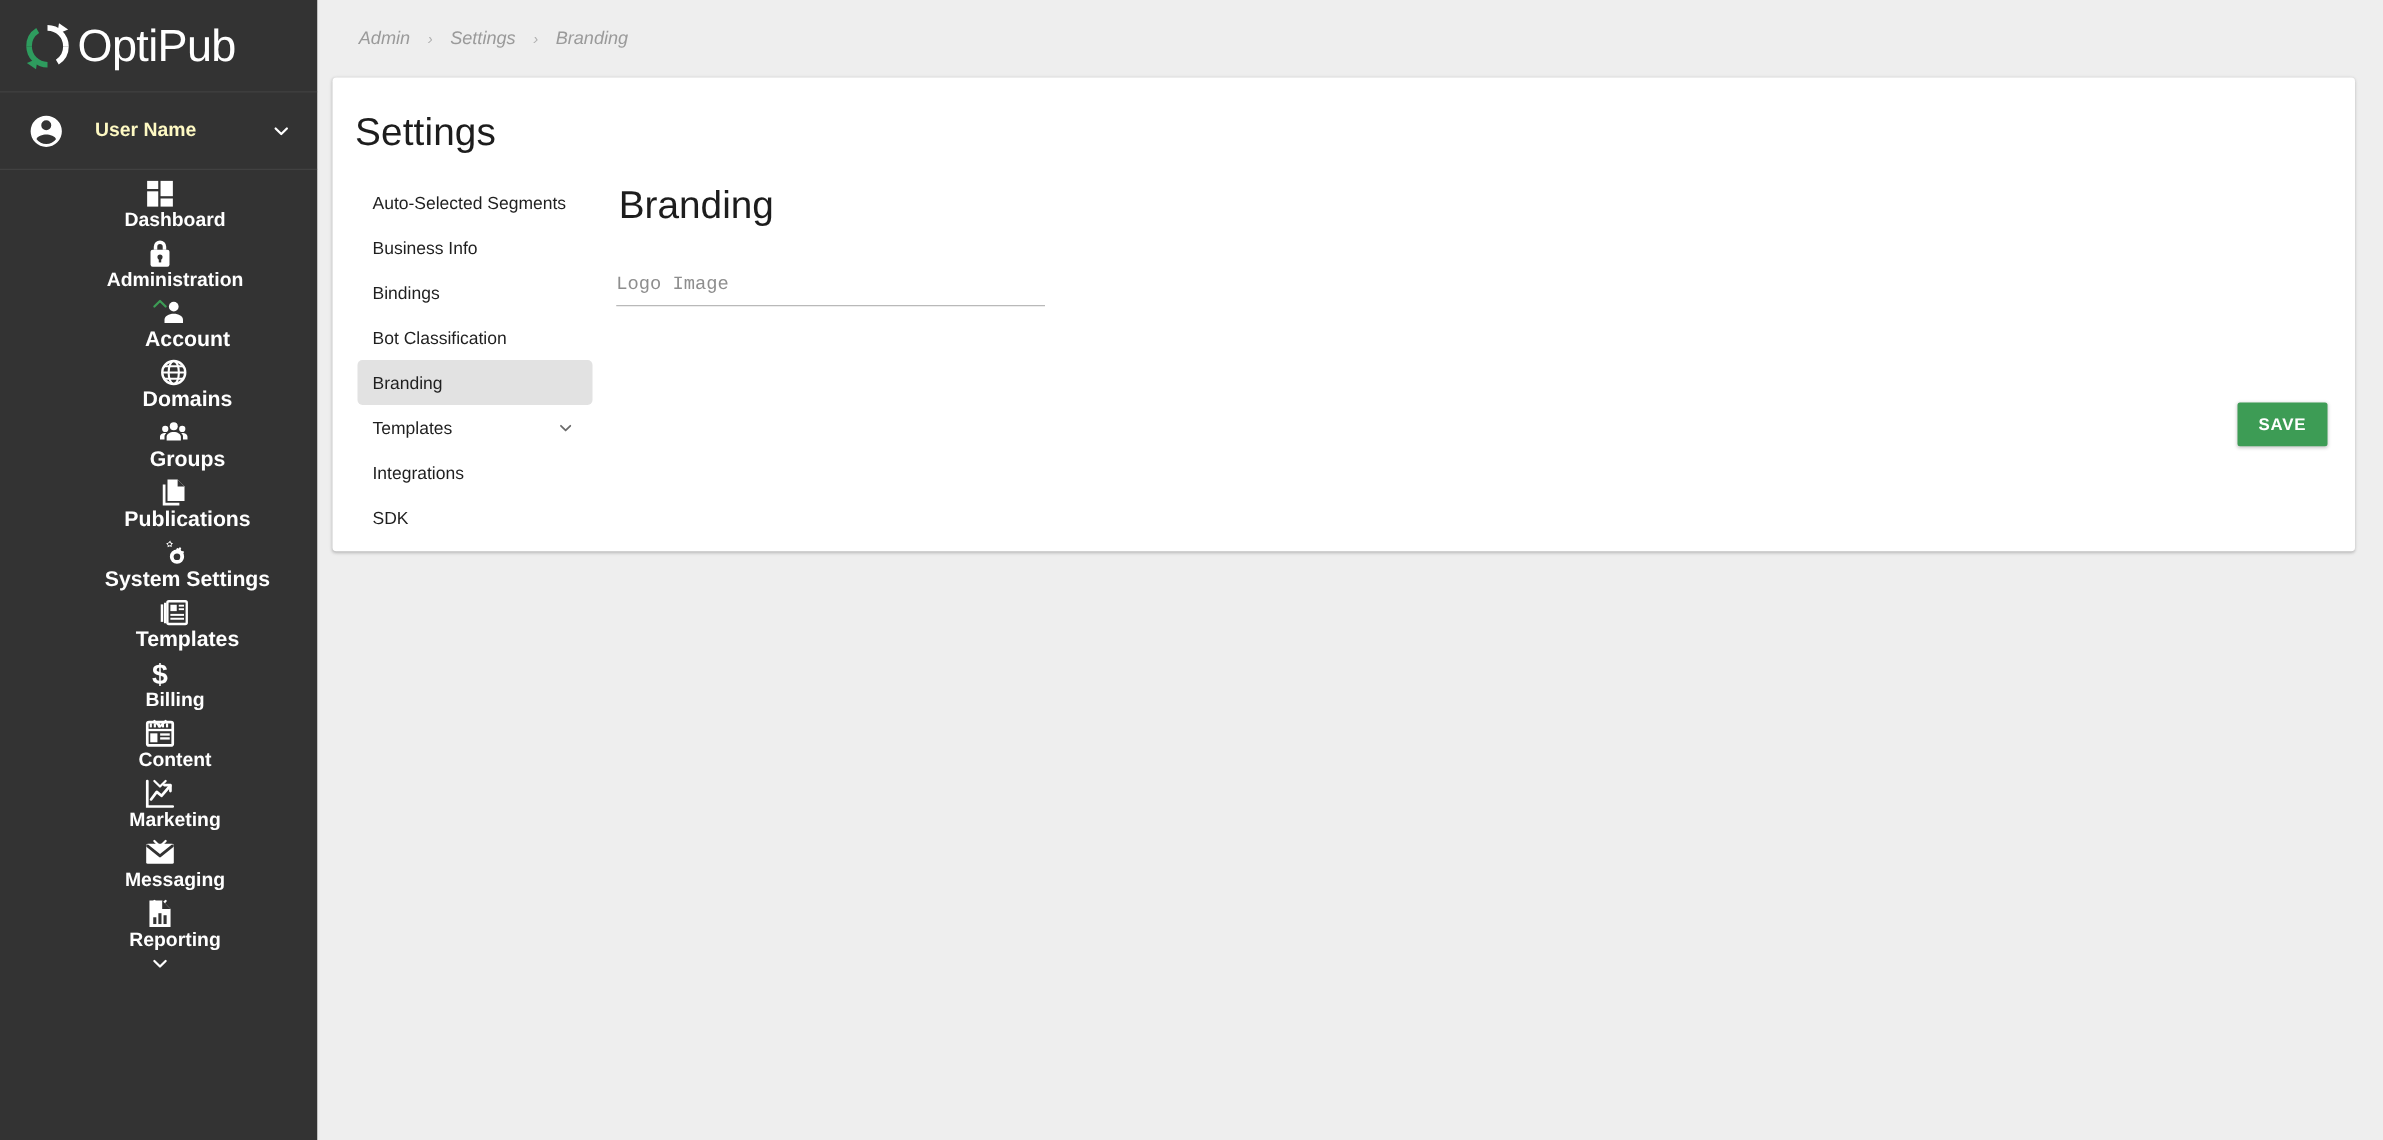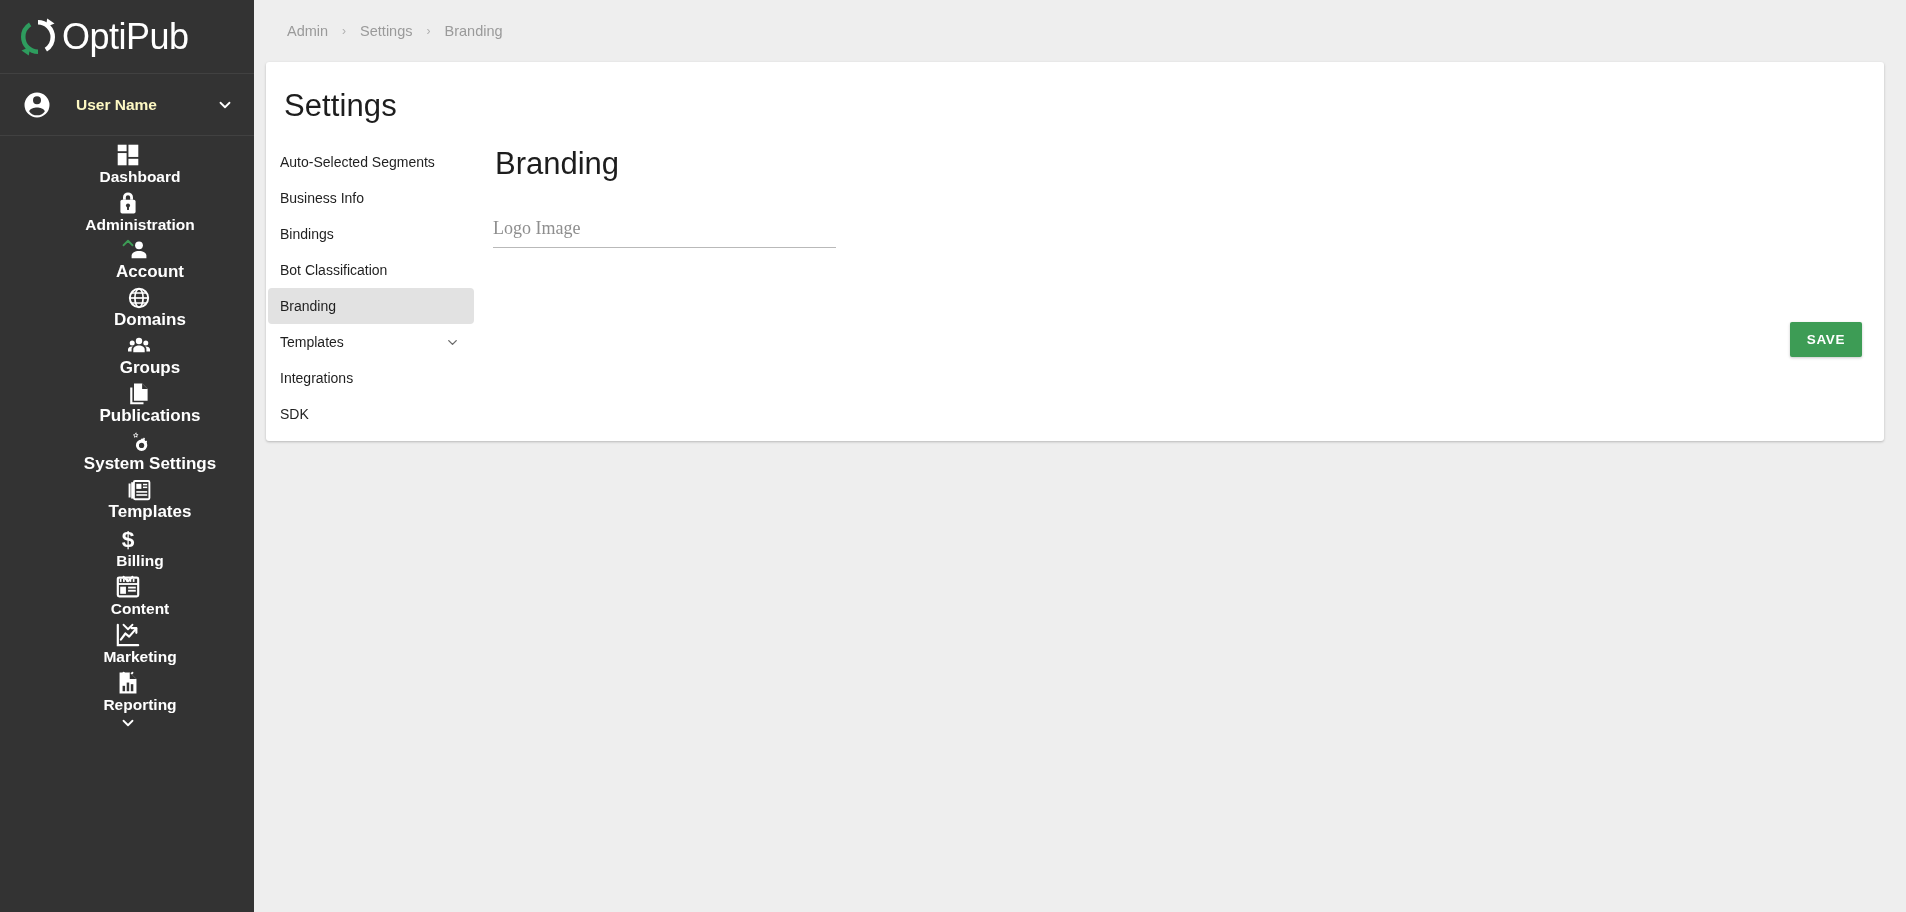--- a/index.html
+++ b/index.html
@@ -55,41 +55,41 @@
   .nav-item.sub { padding-left: 44px; }
   .nav-item.sub .ico { width: 24px; height: 24px; }
   .nav-item.sub .label { font-size: 17px; font-weight: bold; margin-left: 22px; }
   .chev { width: 18px; height: 18px; flex: none; }
 
   
   .main { flex: 1; height: 912px; background: #eeeeee; position: relative; }
   .breadcrumb {
     height: 62px; display: flex; align-items: center;
     padding-left: 33px; gap: 14px;
-    font-size: 14.5px; color: #9a9a9a;
+    font-size: 14.5px; color: #9a9a9a; font-style: italic;
   }
   .breadcrumb .crumb { cursor: pointer; }
   .breadcrumb .sep { font-size: 12px; color: #b0b0b0; }
 
   .card {
     margin: 0 22px 0 12px;
     background: #ffffff;
     border-radius: 3px;
     box-shadow: 0 1px 3px rgba(0,0,0,0.16), 0 1px 2px rgba(0,0,0,0.08);
     height: 379px;
     position: relative;
     overflow: hidden;
   }
   .card-title {
     font-size: 31px; font-weight: 400; color: #1d1d1d;
     padding: 26px 0 0 18px; letter-spacing: 0.1px;
   }
   .card-body { display: flex; padding-top: 20px; }
 
-  .subnav { width: 208px; min-width: 208px; padding-left: 2px; }
+  .subnav { width: 208px; min-width: 208px; padding-left: 20px; }
   .subnav-item {
     height: 36px; display: flex; align-items: center;
     padding: 0 14px 0 12px; margin-bottom: 0;
     border-radius: 4px;
     font-size: 14px; color: #1f1f1f;
     cursor: pointer;
   }
   .subnav-item + .subnav-item { margin-top: 0; }
   .subnav-item .sn-label { flex: 1; white-space: nowrap; }
   .subnav-item.active { background: #e2e2e2; }
@@ -100,22 +100,22 @@
     font-size: 31px; font-weight: 400; color: #1d1d1d;
     margin: 2px 0 0 3px;
   }
   .field {
     margin-top: 36px; width: 343px; margin-left: 1px;
     border-bottom: 1px solid #b9b9b9;
     padding-bottom: 6px;
   }
   .field input {
     width: 100%; border: 0; outline: none;
-    font-family: Liberation Serif, serif;
-    font-size: 18px; color: #1d4ed8; background: transparent;
+    font-family: Liberation Mono, monospace;
+    font-size: 15px; color: #1d4ed8; background: transparent;
     padding: 0 0 2px 0;
   }
   .field input::placeholder { color: #8e8e8e; }
 
   .save-btn {
     position: absolute; right: 22px; top: 178px;
     background: #3d9c55; color: #ffffff;
     border: 0; border-radius: 2px;
     font-family: "Liberation Sans", sans-serif;
     font-size: 13.5px; font-weight: bold; letter-spacing: 0.6px;
@@ -278,20 +278,30 @@
           <path d="M2.6 2.6v18.8h18.8" stroke="#ffffff" stroke-width="2" fill="none" stroke-linecap="round"></path>
           <path d="M5.4 16.2l4.2-5.6 3.5 2.9 6.4-7.4" stroke="#ffffff" stroke-width="2" fill="none" stroke-linecap="round" stroke-linejoin="round"></path>
           <path d="M15.2 5.6h4.5v4.4" stroke="#ffffff" stroke-width="2" fill="none" stroke-linecap="round" stroke-linejoin="round"></path>
         </svg>
         <span class="label">Marketing</span>
         <svg class="chev" viewBox="0 0 24 24">
           <path d="M6 9l6 6 6-6" stroke="#ffffff" stroke-width="2.4" fill="none" stroke-linecap="round" stroke-linejoin="round"></path>
         </svg>
       </div>
 
+      <div class="nav-item">
+        <svg class="ico" viewBox="0 0 24 24">
+          <rect x="1.8" y="4.6" width="20.4" height="14.8" rx="1.2" fill="#ffffff"></rect>
+          <path d="M2.8 6.2L12 13.6l9.2-7.4" stroke="#333333" stroke-width="2.1" fill="none" stroke-linecap="round" stroke-linejoin="round"></path>
+        </svg>
+        <span class="label">Messaging</span>
+        <svg class="chev" viewBox="0 0 24 24">
+          <path d="M6 9l6 6 6-6" stroke="#ffffff" stroke-width="2.4" fill="none" stroke-linecap="round" stroke-linejoin="round"></path>
+        </svg>
+      </div>
 
       <div class="nav-item">
         <svg class="ico" viewBox="0 0 24 24">
           <path fill="#ffffff" d="M4.2 2.2h9.4l6.2 6.2v13.4H4.2z"></path>
           <path fill="#333333" d="M13.6 2.2v6.2h6.2z"></path>
           <rect x="7" y="14.6" width="2.3" height="5" fill="#333333"></rect>
           <rect x="10.8" y="11.6" width="2.3" height="8" fill="#333333"></rect>
           <rect x="14.6" y="13.1" width="2.3" height="6.5" fill="#333333"></rect>
         </svg>
         <span class="label">Reporting</span>

